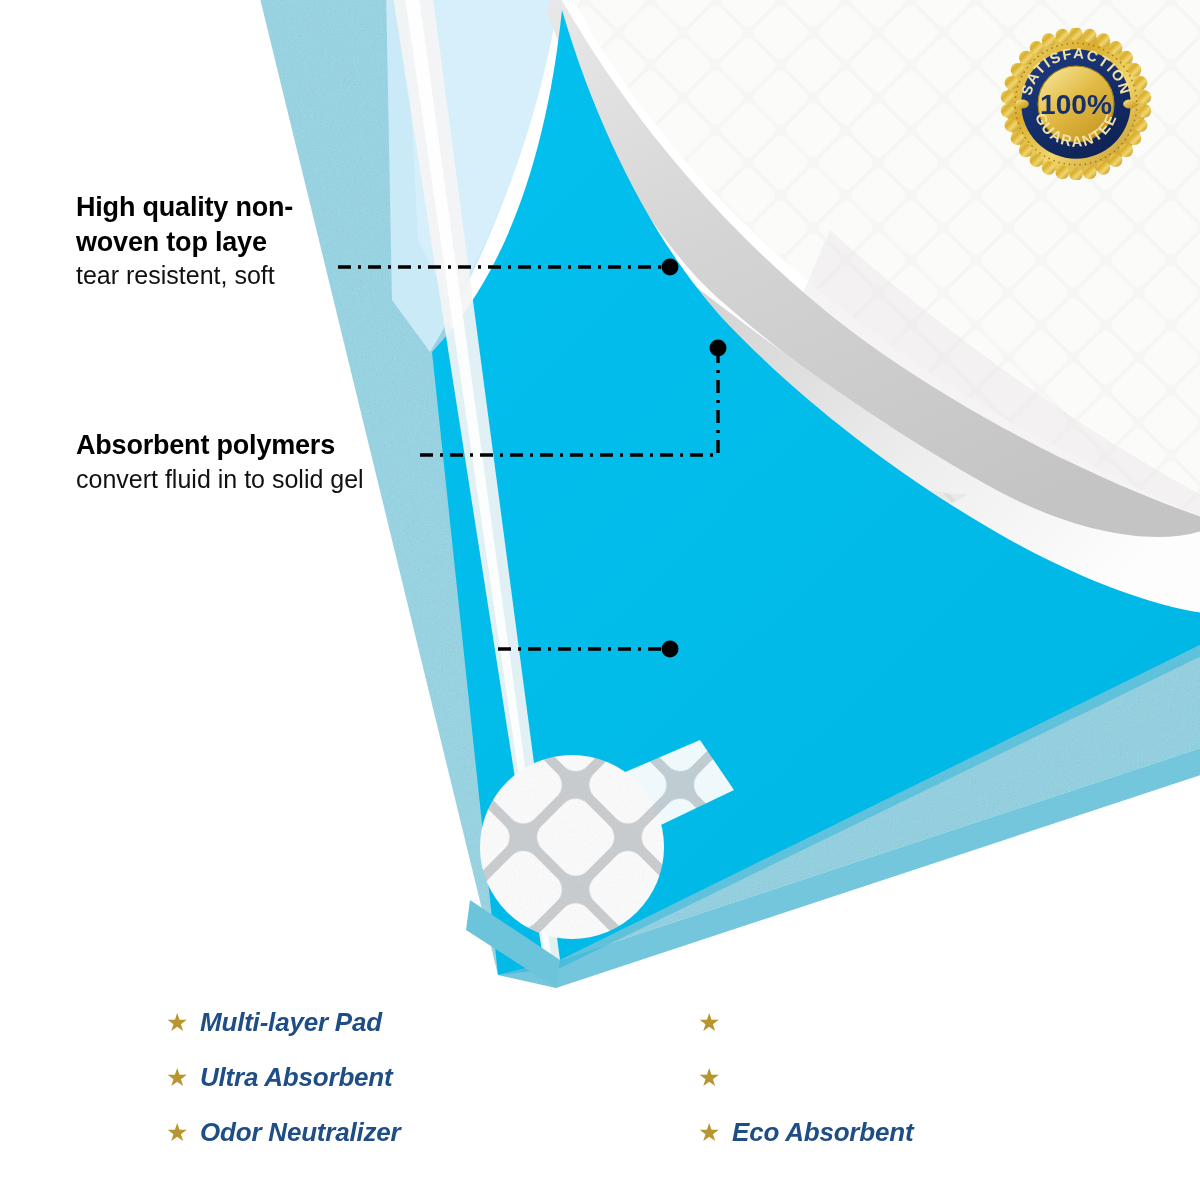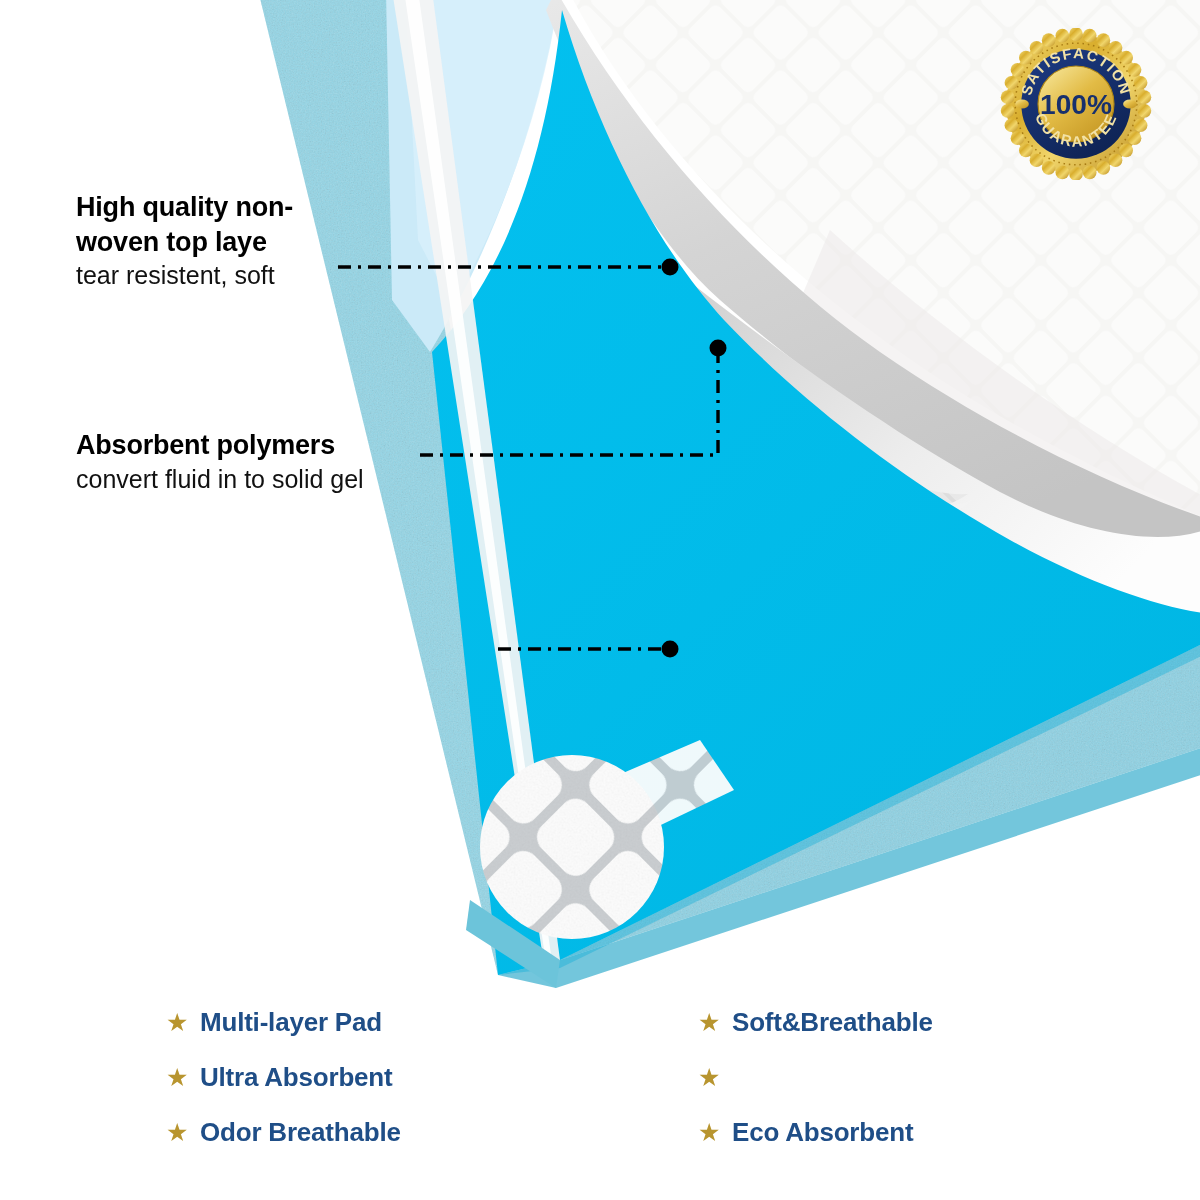--- a/index.html
+++ b/index.html
@@ -103,20 +103,21 @@
     color: #b8952f;
     flex: 0 0 auto;
     text-align: left;
   }
   .feature-label {
     font-size: 26px;
     font-weight: bold;
     color: #1f4e87;
     letter-spacing: -0.2px;
     white-space: nowrap;
+    font-style: italic;
   }
 </style>
 </head>
 <body>
 
 <div id="infographic">
 
   <div id="product-illustration">
     <svg viewBox="0 0 1200 1000" xmlns="http://www.w3.org/2000/svg">
       <defs>
@@ -381,28 +382,27 @@
       <div class="feature-item">
         <span class="feature-star">★</span>
         <span class="feature-label">Multi-layer Pad</span>
       </div>
       <div class="feature-item">
         <span class="feature-star">★</span>
         <span class="feature-label">Ultra Absorbent</span>
       </div>
       <div class="feature-item">
         <span class="feature-star">★</span>
-        <span class="feature-label">Odor Breathable</span>
+        <span class="feature-label">Odor Neutralizer</span>
       </div>
     </div>
 
     <div class="feature-column" id="feature-column-right">
       <div class="feature-item">
         <span class="feature-star">★</span>
-        <span class="feature-label">Soft&amp;Breathable</span>
       </div>
       <div class="feature-item">
         <span class="feature-star">★</span>
       </div>
       <div class="feature-item">
         <span class="feature-star">★</span>
         <span class="feature-label">Eco Absorbent</span>
       </div>
     </div>
 

